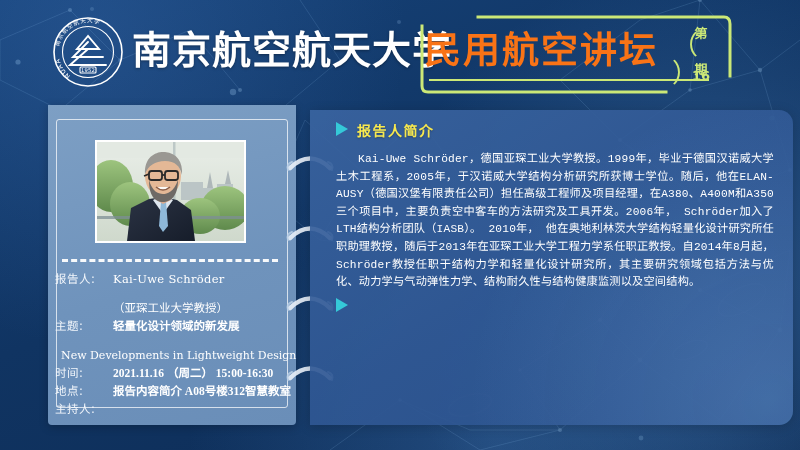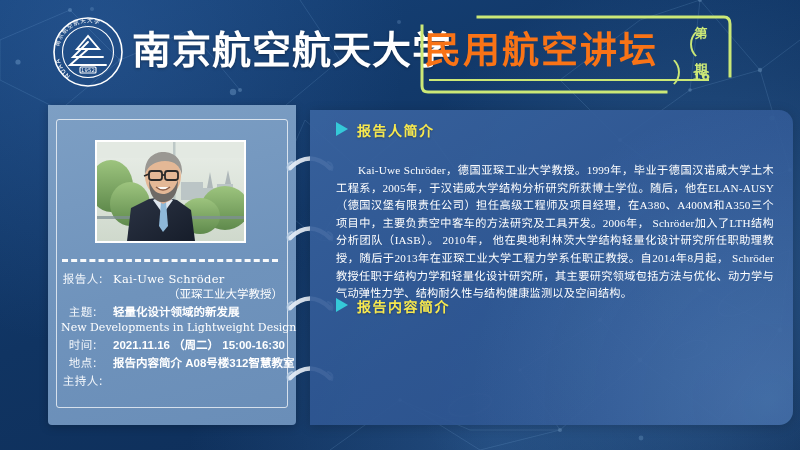--- a/index.html
+++ b/index.html
@@ -118,38 +118,38 @@
   
   .info { position: absolute; left: 55px; top: 272px; width: 236px; }
   .irow { position: relative; min-height: 15px; margin-bottom: 3px; }
   .ilabel {
     position: absolute; left: 0; top: 0;
     width: 56px;
     font-size: 11.5px; line-height: 15px;
     color: #f2f6fb;
     font-family: "DejaVu Sans", "Liberation Sans", sans-serif;
     letter-spacing: .5px;
-    text-align: center;
   }
   .ivalue {
     margin-left: 58px;
     font-size: 11.5px; line-height: 15px;
     color: #ffffff;
-    font-family: Liberation Sans, sans-serif;
+    font-family: Liberation Serif, serif;
     white-space: nowrap;
   }
   .ivalue.center { text-align: left; padding-right: 8px; }
   .ivalue.serif  { font-family: "DejaVu Serif", "Liberation Serif", serif; letter-spacing: .3px; }
   .isub {
     margin-left: 58px;
     font-size: 11.5px; line-height: 15px;
     color: #ffffff;
-    text-align: right; padding-right: 8px;
+    text-align: left; padding-right: 8px;
     font-family: "DejaVu Sans", "Liberation Sans", sans-serif;
     white-space: nowrap;
+    margin-top: 14px;
   }
   .isub.serif-wide {
     margin-left: 6px; padding-right: 0;
     font-family: "DejaVu Serif", "Liberation Serif", serif;
     font-size: 11px;
   }
   .ivalue.bold { font-weight: 700; }
 
   
   .rings { position: absolute; left: 284px; top: 150px; }
@@ -180,26 +180,26 @@
   }
   .sec-title {
     font-size: 14px; line-height: 18px;
     font-weight: 700;
     letter-spacing: 1.5px;
     color: #f7e84f;
     font-family: "DejaVu Sans", "Liberation Sans", sans-serif;
     text-shadow: 0 1px 2px rgba(0,0,0,.3);
   }
   .sec-body {
-    margin-top: 20px;
+    margin-top: 9px;
     width: 438px;
     font-size: 11.2px;
     line-height: 17.6px;
     color: #ffffff;
-    font-family: Liberation Serif, serif;
+    font-family: Liberation Mono, monospace;
     text-align: justify;
     text-indent: 22px;
     letter-spacing: .2px;
   }
 </style>
 </head>
 <body>
 
 <div id="poster">
 
@@ -446,19 +446,18 @@
       <div class="sec-head">
         <span class="tri"></span>
         <span class="sec-title">报告人简介</span>
       </div>
       <div class="sec-body">Kai-Uwe  Schröder，德国亚琛工业大学教授。1999年，毕业于德国汉诺威大学土木工程系，2005年，于汉诺威大学结构分析研究所获博士学位。随后，他在ELAN-AUSY（德国汉堡有限责任公司）担任高级工程师及项目经理，在A380、A400M和A350三个项目中，主要负责空中客车的方法研究及工具开发。2006年， Schröder加入了LTH结构分析团队（IASB）。 2010年， 他在奥地利林茨大学结构轻量化设计研究所任职助理教授，随后于2013年在亚琛工业大学工程力学系任职正教授。自2014年8月起， Schröder教授任职于结构力学和轻量化设计研究所，其主要研究领域包括方法与优化、动力学与气动弹性力学、结构耐久性与结构健康监测以及空间结构。</div>
     </div>
 
     <div class="sec" style="top:188px;">
       <div class="sec-head">
         <span class="tri"></span>
-        <span class="sec-title">报告内容简介</span>
       </div>
     </div>
 
   </div>
 
 </div>
 
 </body></html>

